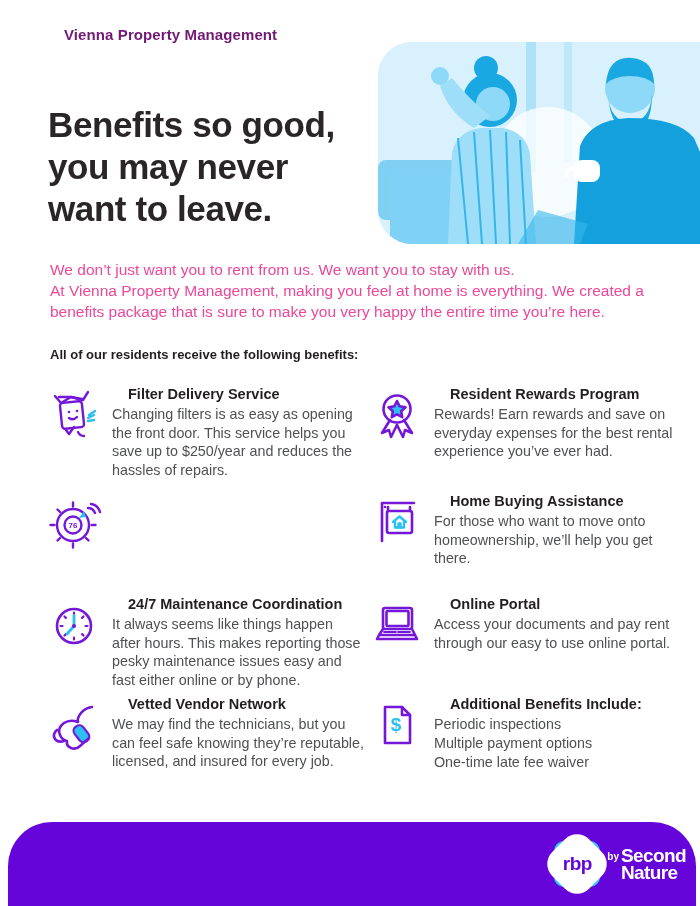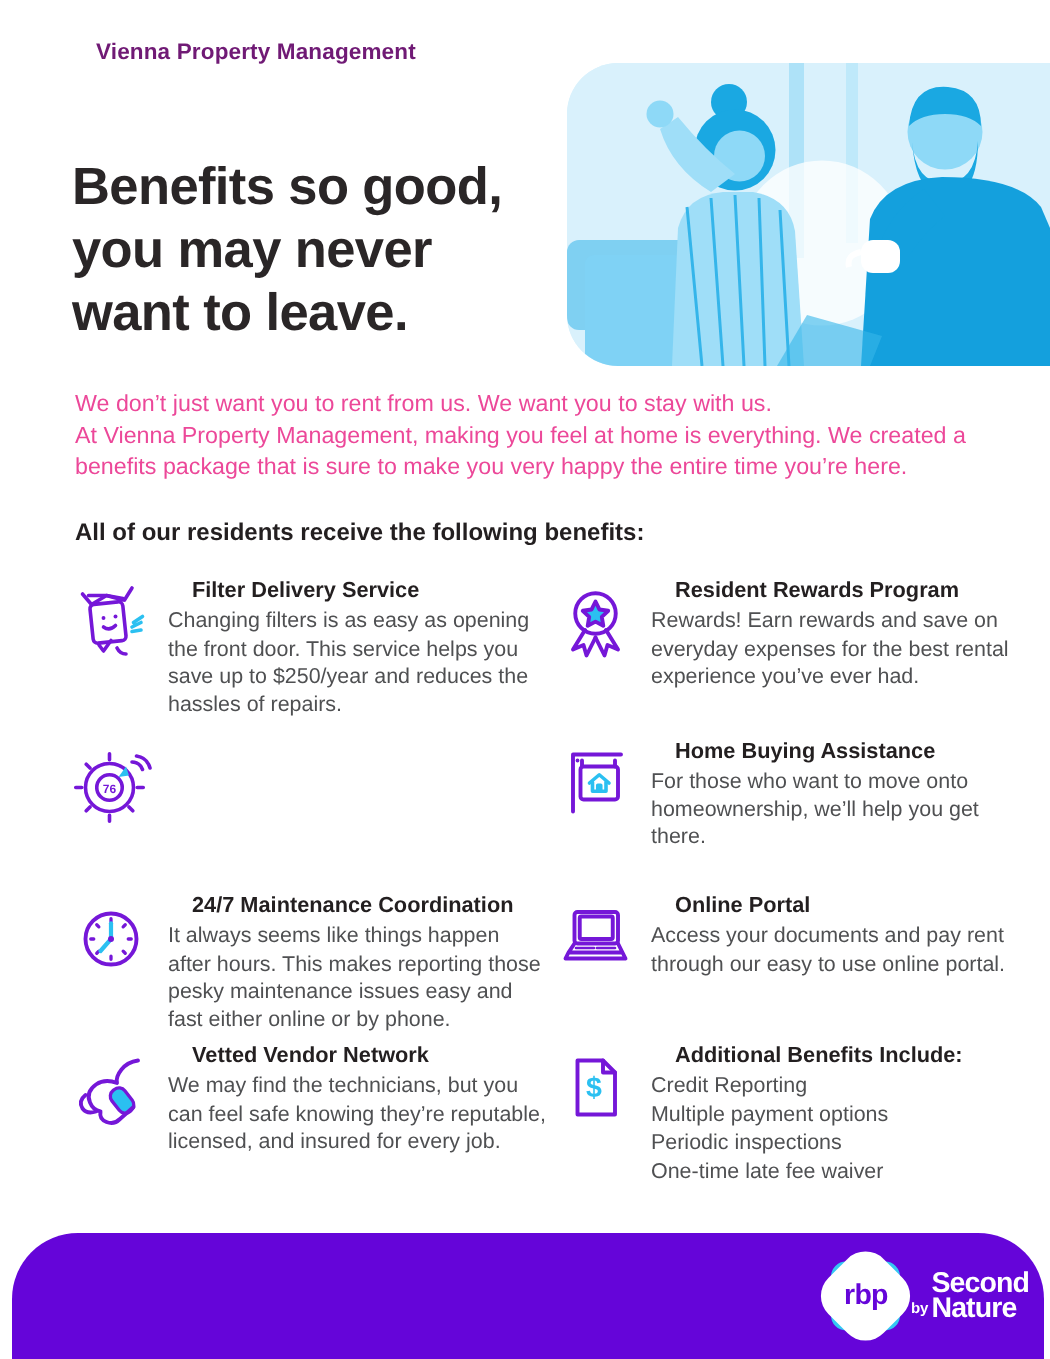--- a/index.html
+++ b/index.html
@@ -11,21 +11,21 @@
   .hero-photo { position:absolute; left:378px; right:0; top:42px; height:202px;
     border-radius:34px 0 0 34px; overflow:hidden; background:#d9f1fc; }
   .hero-photo svg { display:block; width:100%; height:100%; }
 
   .headline { position:absolute; left:48px; top:104px; font-size:35px; line-height:42px;
     font-weight:bold; color:#2a2627; letter-spacing:-0.4px; }
 
   .intro { position:absolute; left:50px; top:259px; width:620px; font-size:15.5px;
     line-height:21px; color:#ec4899; }
 
-  .benefits-heading { position:absolute; left:50px; top:347px; font-size:16px;
+  .benefits-heading { position:absolute; left:50px; top:347px; font-size:13px;
     font-weight:bold; color:#231f20; }
 
   .benefits-grid { position:absolute; left:48px; top:386px; right:10px;
     display:grid; grid-template-columns:322px 1fr; grid-template-rows:107px 103px 100px auto; }
 
   .benefit { display:flex; align-items:flex-start; }
   .benefit .icon-box { flex:0 0 54px; width:54px; height:54px; margin-right:10px; margin-top:2px; }
   .benefit .icon-box svg { display:block; width:54px; height:54px; }
   .benefit-text { max-width:252px; }
   .benefit-title { font-size:14.5px; font-weight:bold; color:#231f20; margin-bottom:3px;margin-left:16px; }
@@ -36,21 +36,21 @@
     background:#6505d9; border-radius:44px 44px 0 0; }
 
   .logo-row { position:absolute; right:10px; top:50%; transform:translateY(-50%);
     display:flex; align-items:center; }
   .badge { position:relative; width:60px; height:60px; }
   .badge-cyan { position:absolute; inset:7px; background:#35c7f3; border-radius:10px; }
   .badge-white { position:absolute; inset:4px; background:#ffffff; border-radius:17px; transform:rotate(45deg); }
   .badge-label { position:absolute; inset:0; display:flex; align-items:center; justify-content:center;
     font-size:19px; font-weight:bold; color:#6505d9; letter-spacing:-0.5px; }
   .sn-wrap { display:flex; align-items:flex-start; color:#ffffff; }
-  .sn-by { font-size:10px; font-weight:bold; margin-top:20px; margin-right:2px; }
+  .sn-by { font-size:10px; font-weight:bold; margin-top:4px; margin-right:2px; }
   .sn-name { font-size:19px; font-weight:bold; line-height:17px; letter-spacing:-0.6px; }
 </style>
 </head>
 <body>
 
 <div class="brand">Vienna Property Management</div>
 
 <div class="hero-photo">
   <svg viewBox="0 0 322 202">
     <rect x="0" y="0" width="322" height="202" fill="#d9f1fc"></rect>
@@ -210,23 +210,22 @@
   <div class="benefit">
     <div class="icon-box">
       <svg viewBox="0 0 54 54" fill="none" stroke="#7517d8" stroke-width="2.6" stroke-linecap="round" stroke-linejoin="round">
         <path d="M15 9 h17 l8 8 v28 h-25 Z"></path>
         <path d="M32 9 v8 h8"></path>
         <text x="26" y="33" text-anchor="middle" font-size="19" font-weight="bold" fill="#2bc0f1" stroke="none" font-family="Liberation Sans, sans-serif">$</text>
       </svg>
     </div>
     <div class="benefit-text">
       <div class="benefit-title">Additional Benefits Include:</div>
-      <div class="benefit-line">Credit Reporting</div>
+      <div class="benefit-line">Periodic inspections</div>
       <div class="benefit-line">Multiple payment options</div>
-      <div class="benefit-line">Periodic inspections</div>
       <div class="benefit-line">One-time late fee waiver</div>
     </div>
   </div>
 
 </div>
 
 <div class="banner">
   <div class="logo-row">
     <div class="badge">
       <div class="badge-cyan"></div>

